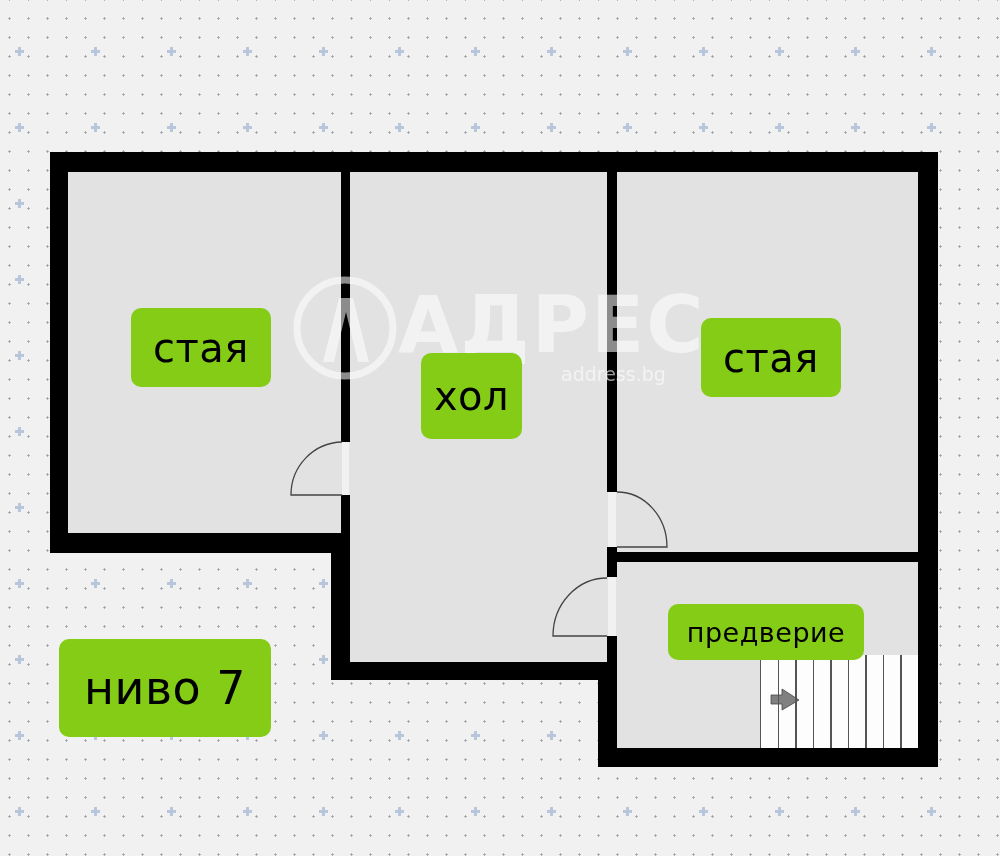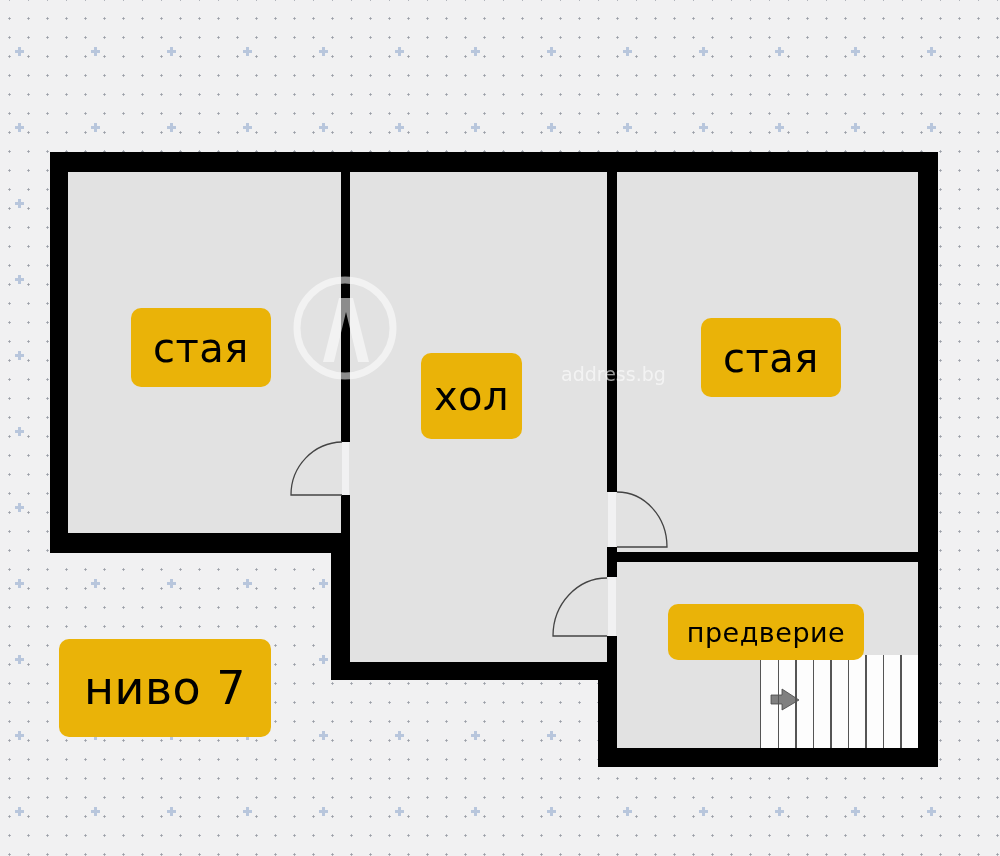--- a/index.html
+++ b/index.html
@@ -16,21 +16,21 @@
     position:absolute; width:9px; height:9px;
   }
   .plus::before, .plus::after {
     content:""; position:absolute; background:#b8c6dc;
   }
   .plus::before { left:3px; top:0; width:3px; height:9px; }
   .plus::after { left:0; top:3px; width:9px; height:3px; }
   .wall { position:absolute; background:#000; }
   .room { position:absolute; background:#e2e2e2; }
   .label {
-    position:absolute; background:#eab308; border-radius:10px;
+    position:absolute; background:#84cc16; border-radius:10px;
     color:#000; display:flex; align-items:center; justify-content:center;
     font-family:"DejaVu Sans", sans-serif; letter-spacing:0.5px;
   }
   .watermark {
     position:absolute; left:293px; top:276px; width:420px; height:110px;
     pointer-events:none;
   }
   .wm-text {
     position:absolute; left:105px; top:4px; font-size:78px; font-weight:bold;
     color:rgba(255,255,255,0.55); font-family:"DejaVu Sans", sans-serif;
@@ -237,20 +237,21 @@
       <div class="tread" style="left: 105.333px;"></div>
       <div class="tread" style="left: 122.889px;"></div>
       <div class="tread" style="left: 140.444px;"></div>
     </div>
 
   <div class="watermark">
     <svg width="105" height="105" style="position:absolute;left:0;top:0;">
       <circle cx="52" cy="52" r="48" fill="none" stroke="rgba(255,255,255,0.55)" stroke-width="7"></circle>
       <polygon points="30,86 46,22 60,22 76,86 65,86 53,36 41,86" fill="rgba(255,255,255,0.55)"></polygon>
     </svg>
+    <div class="wm-text">АДРЕС</div>
     <div class="wm-sub">address.bg</div>
   </div>
 
   <div class="label" style="left:131px;top:308px;width:140px;height:79px;font-size:40px;">стая</div>
   <div class="label" style="left:421px;top:353px;width:101px;height:86px;font-size:40px;">хол</div>
   <div class="label" style="left:701px;top:318px;width:140px;height:79px;font-size:40px;">стая</div>
   <div class="label" style="left:668px;top:604px;width:196px;height:56px;font-size:27px;">предверие</div>
   <div class="label" style="left:59px;top:639px;width:212px;height:98px;font-size:46px;">ниво 7</div>
 </div>
 

